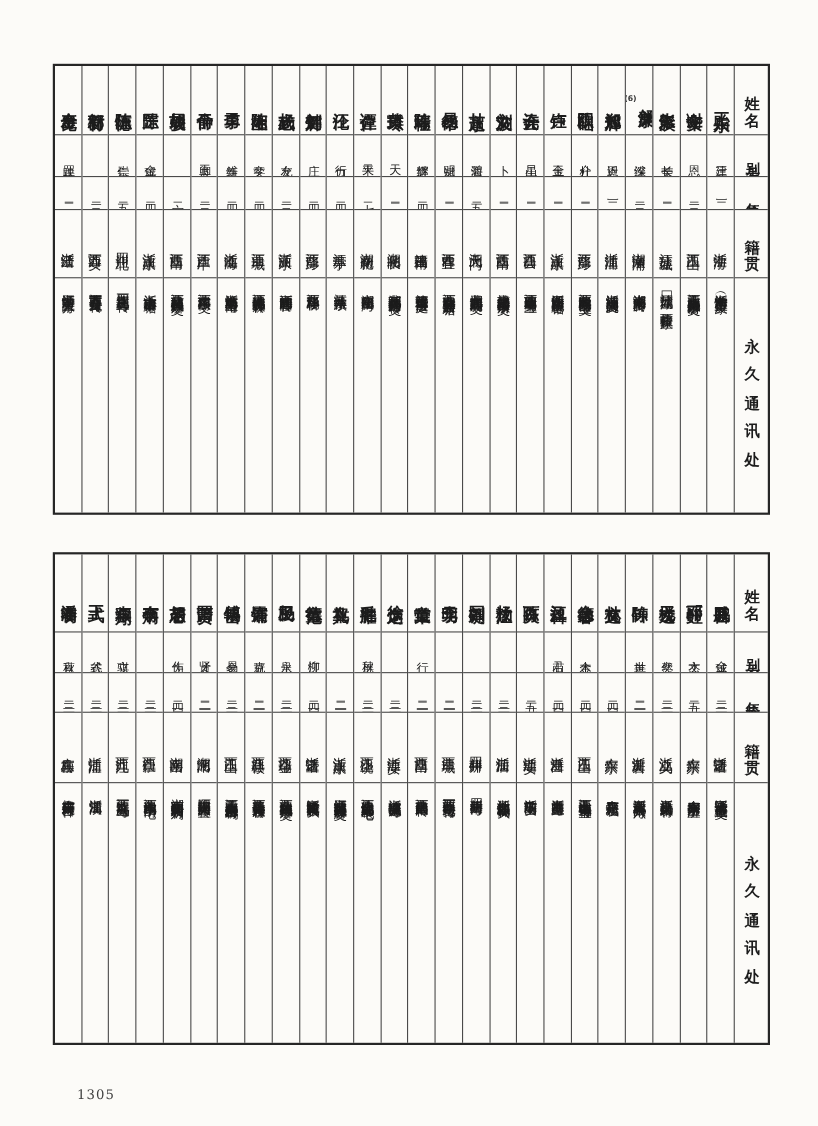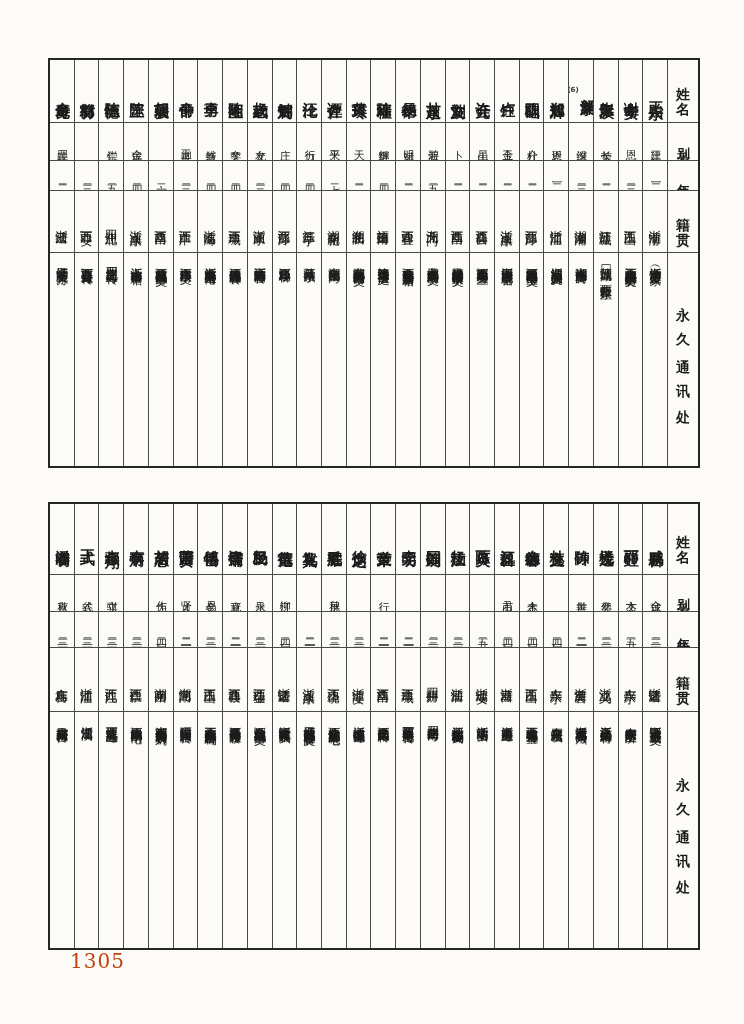--- a/index.html
+++ b/index.html
@@ -39,22 +39,22 @@
   .note{writing-mode:horizontal-tb;font-size:7px;letter-spacing:0;display:block;color:#333;}
   
   .hd .c{font-weight:bold;}
   .hd .c-name .v{letter-spacing:15px;font-size:14px;}
   .hd .c-alias .v{letter-spacing:5px;font-size:13px;}
   .hd .c-age .v{letter-spacing:2px;font-size:13px;}
   .hd .c-native .v{letter-spacing:15px;font-size:14px;}
   .hd .c-addr{align-items:center;padding-top:0;}
   .hd .c-addr .v{letter-spacing:26px;font-size:14px;}
   .pagenum{
-    position:absolute;left:70px;top:949px;
-    font-family:"DejaVu Serif",serif;font-size:20px;letter-spacing:1px;color:#c2410c;
+    position:absolute;left:70px;top:988px;
+    font-family:"DejaVu Serif",serif;font-size:12px;letter-spacing:1px;color:#404040;
   }
 </style>
 </head>
 <body>
 
 <div class="tbl" id="t1">
     <div class="col hd">
       <div class="c c-name">
         <span class="v">姓名</span>
       </div>

